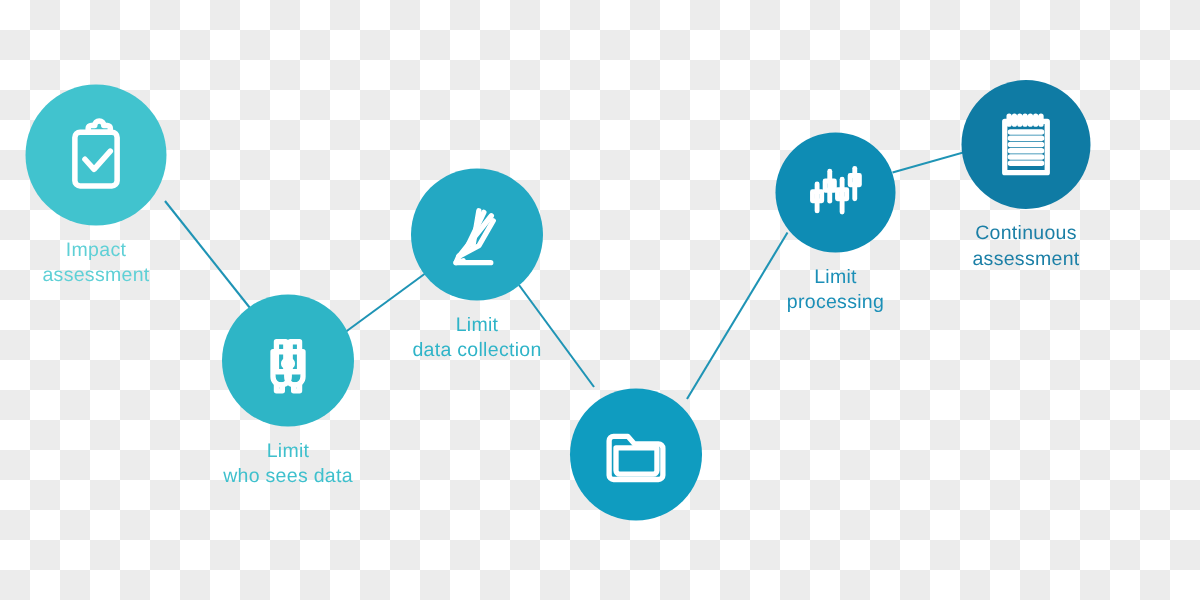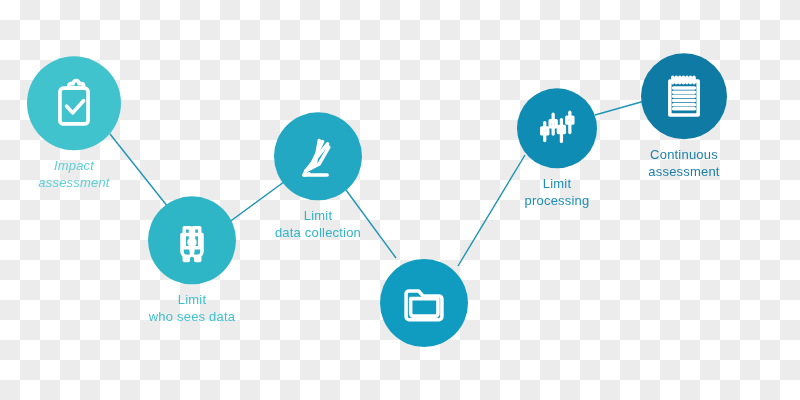--- a/index.html
+++ b/index.html
@@ -64,21 +64,21 @@
 
   <svg id="connector-layer" viewBox="0 0 800 400" width="800" height="400">
       <line x1="110" y1="134" x2="168" y2="207" stroke="#1f94b5" stroke-width="1.4"></line>
       <line x1="228" y1="223" x2="288" y2="179" stroke="#1f94b5" stroke-width="1.4"></line>
       <line x1="346" y1="190" x2="396" y2="258" stroke="#1f94b5" stroke-width="1.4"></line>
       <line x1="458" y1="266" x2="525" y2="155" stroke="#1f94b5" stroke-width="1.4"></line>
       <line x1="595" y1="115" x2="687" y2="89" stroke="#1f94b5" stroke-width="1.4"></line>
     </svg>
 
   <div id="node-layer">
-      <div class="node" style="left: 74px; top: 123.5px; font-style: italic;">
+      <div class="node" style="left: 64px; top: 123.5px;">
         <div class="node-circle" style="width: 94px; height: 94px; background: rgb(65, 195, 206);">
           <svg class="node-icon" width="52" height="52" viewBox="0 0 24 24">
         <rect x="5.5" y="5" width="13" height="16.5" rx="1.6" fill="none" stroke="#ffffff" stroke-width="1.7" stroke-linecap="round" stroke-linejoin="round"></rect>
         <path d="M9.6 5 V3.8 a0.9 0.9 0 0 1 0.9-0.9 h1.1 a1.4 1.4 0 0 1 2.8 0 h1.1 a0.9 0.9 0 0 1 0.9 0.9 V5 Z" fill="none" stroke="#ffffff" stroke-width="1.7" stroke-linecap="round" stroke-linejoin="round"></path>
         <path d="M8.6 13.3 l2.8 3.1 l5.0 -5.6" fill="none" stroke="#ffffff" stroke-width="1.7" stroke-linecap="round" stroke-linejoin="round"></path>
           </svg>
         </div>
         <div class="node-label" style="color: rgb(95, 208, 214); font-size: 13px;">Impact
 assessment</div>
       </div>

